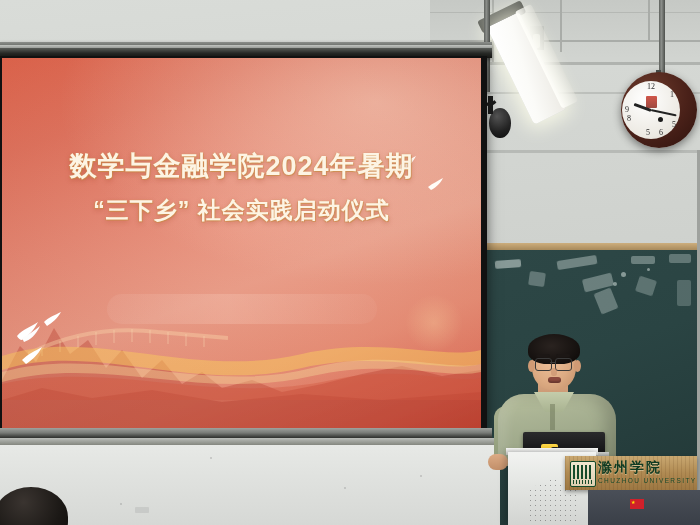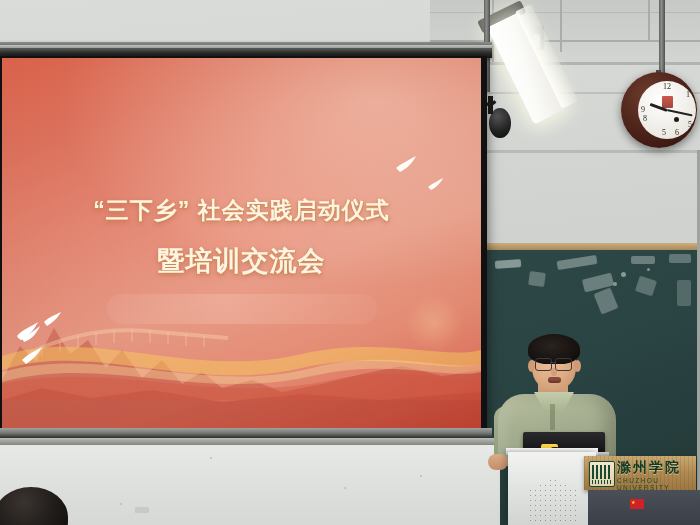--- a/index.html
+++ b/index.html
@@ -88,21 +88,21 @@
   .chalkrail{position:absolute;left:487px;top:243px;width:213px;height:7px;
     background:linear-gradient(180deg,#cdae7d,#a88a5c);}
   .chalkboard{position:absolute;left:487px;top:250px;width:213px;height:275px;
     background:linear-gradient(160deg,#2d4746 0%,#2a4443 40%,#243b3a 80%,#1f3534 100%);}
   .chalk{position:absolute;background:rgba(225,235,232,.50);border-radius:2px;filter:blur(.4px);}
 
   
   .clock{position:absolute;left:621px;top:72px;width:76px;height:76px;border-radius:50%;
     background:radial-gradient(circle at 35% 30%, #6d3b2c 0%, #4a2119 55%, #2e120d 100%);
     box-shadow:0 3px 8px rgba(0,0,0,.45);}
-  .clock-face{position:absolute;left:17px;top:9px;width:58px;height:58px;border-radius:50%;
+  .clock-face{position:absolute;left:1px;top:9px;width:58px;height:58px;border-radius:50%;
     background:radial-gradient(circle at 40% 32%, #ffffff 0%, #ece9e2 70%, #d8d4cb 100%);}
   .clock-num{position:absolute;font-size:8px;color:#2b2b2b;font-family:"Liberation Serif",serif;}
   .hand{position:absolute;background:#222;transform-origin:0 50%;border-radius:1px;}
   .clock-logo{position:absolute;left:24px;top:15px;width:11px;height:12px;
     background:linear-gradient(180deg,#c9392b,#8d2a20);border-radius:1px;opacity:.85;}
   .clock-pin{position:absolute;left:36px;top:36px;width:5px;height:5px;border-radius:50%;background:#1a1a1a;}
 
   
   .lamp{position:absolute;left:487px;top:-4px;width:120px;height:118px;transform:rotate(-26deg);}
   .lamp-tube{position:absolute;left:18px;top:8px;width:36px;height:108px;border-radius:4px;
@@ -162,24 +162,24 @@
   .laptop{position:absolute;left:523px;top:432px;width:82px;height:22px;border-radius:2px;
     background:linear-gradient(180deg,#2a2a2c 0%,#1a1a1c 70%,#111 100%);
     box-shadow:0 2px 4px rgba(0,0,0,.4);}
   .laptop-base{position:absolute;left:519px;top:452px;width:90px;height:5px;
     background:linear-gradient(180deg,#c9cbc8,#9a9c99);}
   .yellow-obj{position:absolute;left:541px;top:444px;width:17px;height:9px;border-radius:2px;
     background:linear-gradient(180deg,#ffd84a,#e8b81c);}
   .yellow-obj2{position:absolute;left:551px;top:447px;width:8px;height:7px;border-radius:2px;background:#1e1e1e;}
 
   
-  .plaque{position:absolute;left:584px;top:456px;width:112px;height:34px;
+  .plaque{position:absolute;left:565px;top:456px;width:132px;height:34px;
     background:linear-gradient(180deg,#c9a871 0%,#b08a52 50%,#9c7742 100%);
     box-shadow:0 2px 4px rgba(0,0,0,.35);
-    border-top:1px solid #e0c characteristically;}
+    border-top:1px solid #e0c characteristically;text-align:right;}
   .plaque-grain{position:absolute;inset:0;opacity:.3;
     background:repeating-linear-gradient(90deg,rgba(90,60,25,.5) 0 1px, transparent 1px 4px);}
   .plaque-emblem{position:absolute;left:5px;top:5px;width:24px;height:24px;
     border:1.5px solid #154a2a;border-radius:2px;
     background:linear-gradient(180deg,#f0e6cf,#ddd0b2);}
   .emblem-bars{position:absolute;left:2px;top:3px;width:19px;height:14px;
     background:repeating-linear-gradient(90deg,#154a2a 0 2px, transparent 2px 4px);}
   .emblem-year{position:absolute;left:2px;top:18px;width:19px;height:4px;
     background:repeating-linear-gradient(90deg,#154a2a 0 1px, transparent 1px 3px);}
   .plaque-cn{position:absolute;left:33px;top:3px;font-size:14px;font-weight:700;color:#103b22;
@@ -311,22 +311,22 @@
         <path d="M2,16 C8,10 15,7 22,3 C18,11 12,16 6,20 Z" fill="#ffffff"></path>
       </svg>
 
       <svg class="dove" style="left:392px;top:96px;width:26px;height:20px;" viewBox="0 0 26 20">
         <path d="M2,14 C8,9 15,6 22,2 C18,10 12,15 6,18 Z" fill="#fffdf8"></path>
       </svg>
       <svg class="dove" style="left:424px;top:118px;width:20px;height:16px;" viewBox="0 0 20 16">
         <path d="M2,11 C7,7 12,5 17,2 C14,8 9,12 5,14 Z" fill="#fffdf8"></path>
       </svg>
 
+      <div class="slide-title t1">数学与金融学院2024年暑期</div>
       <div class="slide-title t2">“三下乡” 社会实践启动仪式</div>
-      <div class="slide-title t3">暨培训交流会</div>
 
       <div class="date-bar"></div>
 
     </div>
   </div>
 
   <div class="screen-bar"></div>
   <div class="screen-bar2"></div>
 
   <div class="whiteboard">

